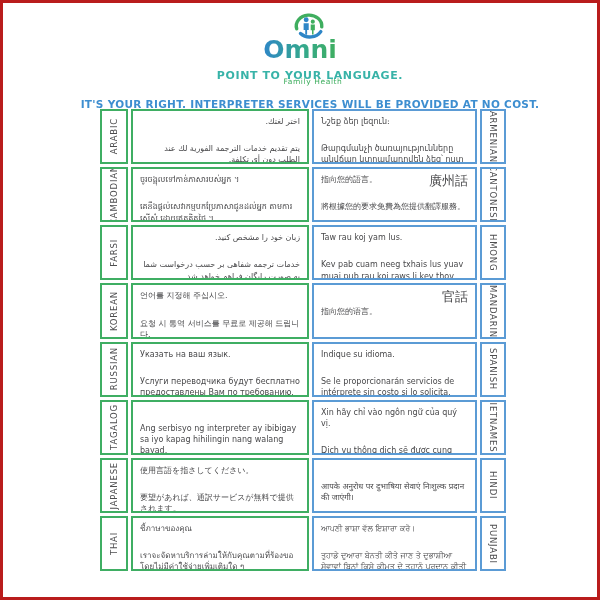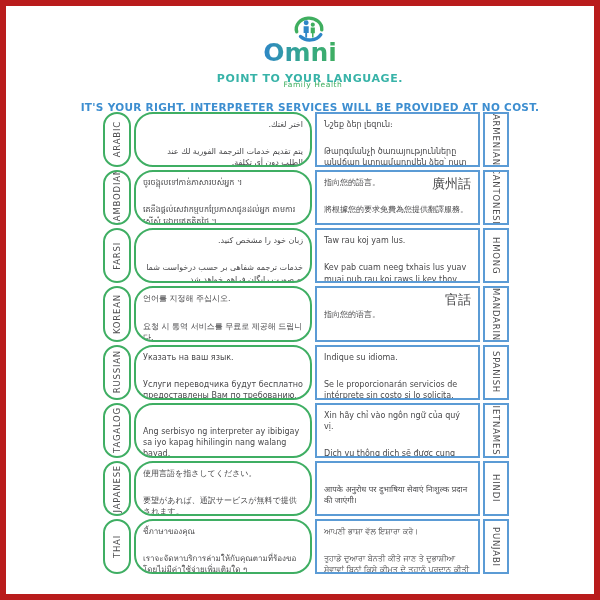--- a/index.html
+++ b/index.html
@@ -2,21 +2,21 @@
 <html><head>
 <meta charset="utf-8">
 <style>
   html,body { margin:0; padding:0; }
   body {
     width:600px; height:600px; position:relative;
     background:#ffffff;
     font-family:"DejaVu Sans","Liberation Sans",sans-serif;
     -webkit-font-smoothing:antialiased;
   }
-  .page { position:absolute; inset:0; border:6px solid #b91c1c; background:#fff; }
+  .page { position:absolute; inset:0; border:3px solid #b91c1c; background:#fff; }
 
   
   .logo { position:absolute; top:6px; left:0; right:0; display:flex; flex-direction:column; align-items:center; }
   .logo-icon { width:34px; height:32px; margin-bottom:-4px; margin-left:18px; }
   .logo-word {
     font-size:25px; font-weight:bold; letter-spacing:0px; line-height:1;
     background:linear-gradient(90deg,#2e86c7 0%,#35a98c 55%,#3fae5f 100%);
     -webkit-background-clip:text; background-clip:text; color:transparent;
   }
   .logo-tagline { font-size:7.5px; font-weight:normal; color:#3fae5f; letter-spacing:0.6px; margin-top:15px; margin-left:26px; }
@@ -27,21 +27,21 @@
   .hdr-line2 { font-size:10.5px; font-weight:bold; letter-spacing:0.3px; color:#3d8ed0; margin:16px; }
 
   
   .ptable {
     position:absolute; left:97px; top:106px; width:406px; height:462px;
     display:grid; grid-template-columns:28px 178px 165px 26px;
     grid-template-rows:repeat(8,1fr); gap:3px;
   }
   .row { display:contents; }
   .cell { border:2px solid; background:#fff; box-sizing:border-box; min-height:0; }
-  .g { border-color:#3fae63;border-radius:19px; }
+  .g { border-color:#3fae63; }
   .b { border-color:#5b9bd5; }
   .lbl { display:flex; align-items:center; justify-content:center; overflow:hidden; }
   .v { writing-mode:vertical-rl; font-size:8.5px; letter-spacing:0.8px; color:#4d4d4f; white-space:nowrap; }
   .v.up { transform:rotate(180deg); }
   .content { padding:5px 7px; font-size:8px; color:#48484a; line-height:1.4; overflow:hidden; }
   .content p { margin:0 0 6px; }
   .content p:last-child { margin-bottom:0;margin-top:16px; }
   .rtl { direction:rtl; text-align:right; }
   .tag { float:right; font-size:13px; color:#48484a; margin:0 0 2px 23px; line-height:1.1; }
   .tag:empty { display:none; }

